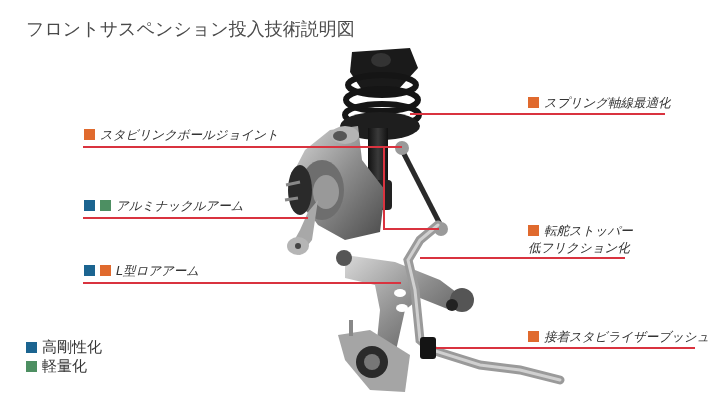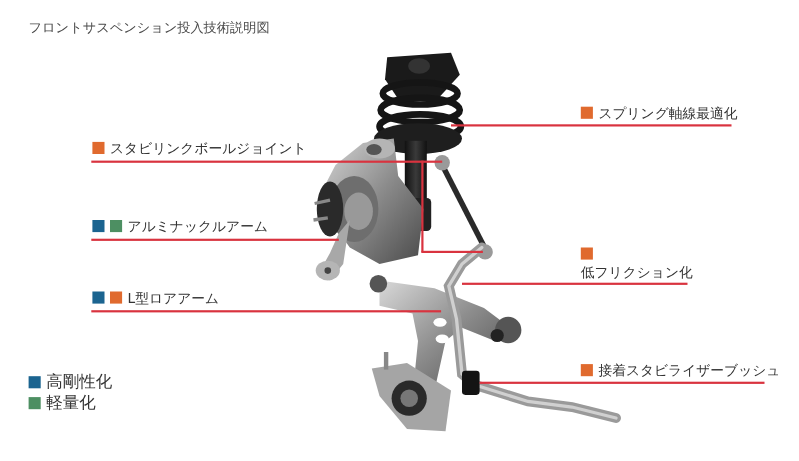--- a/index.html
+++ b/index.html
@@ -1,19 +1,19 @@
 <!DOCTYPE html>
 <html><head>
 <meta charset="utf-8">
 <style>
   html, body { margin:0; padding:0; background:#ffffff; }
   body { width:726px; height:419px; position:relative; overflow:hidden;
          font-family:"DejaVu Sans", "Liberation Sans", sans-serif; color:#333333; }
-  .title { position:absolute; left:26px; top:17px; font-size:12px; color:#4a4a4a; letter-spacing:0px; }
-  .callout { position:absolute; font-size:12.5px; color:#333333; white-space:nowrap; line-height:17px; }
+  .title { position:absolute; left:26px; top:17px; font-size:18px; color:#4a4a4a; letter-spacing:0px; }
+  .callout { position:absolute; font-size:12.5px; color:#333333; white-space:nowrap; line-height:17px;font-style:italic; }
   .sq { display:inline-block; width:11px; height:11px; margin-right:5px; vertical-align:-1px; }
   .line { position:absolute; background:#d9333f; height:1.5px; }
   .vline { position:absolute; background:#d9333f; width:1.5px; }
   .legend { position:absolute; left:26px; top:338px; font-size:15px; color:#333; }
   .legend .row { height:19px; line-height:19px; }
   svg.illus { position:absolute; left:0; top:0; }
 </style>
 </head>
 <body>
 
@@ -96,21 +96,21 @@
   <span class="sq" style="background:#1b6490"></span><span class="sq" style="background:#e06a2e"></span><span>L型ロアアーム</span>
 </div>
 <div class="line" style="left:83px; top:282px; width:318px;"></div>
 
 <div class="callout" style="left:528px; top:94px;">
   <span class="sq" style="background:#e06a2e"></span><span>スプリング軸線最適化</span>
 </div>
 <div class="line" style="left:410px; top:113px; width:255px;"></div>
 
 <div class="callout" style="left:528px; top:222px;">
-  <div><span class="sq" style="background:#e06a2e"></span></div>
+  <div><span class="sq" style="background:#e06a2e"></span><span>転舵ストッパー</span></div>
   <div>低フリクション化</div>
 </div>
 <div class="line" style="left:420px; top:257px; width:205px;"></div>
 
 <div class="callout" style="left:528px; top:328px;">
   <span class="sq" style="background:#e06a2e"></span><span>接着スタビライザーブッシュ</span>
 </div>
 <div class="line" style="left:436px; top:347px; width:259px;"></div>
 
 <div class="legend">

